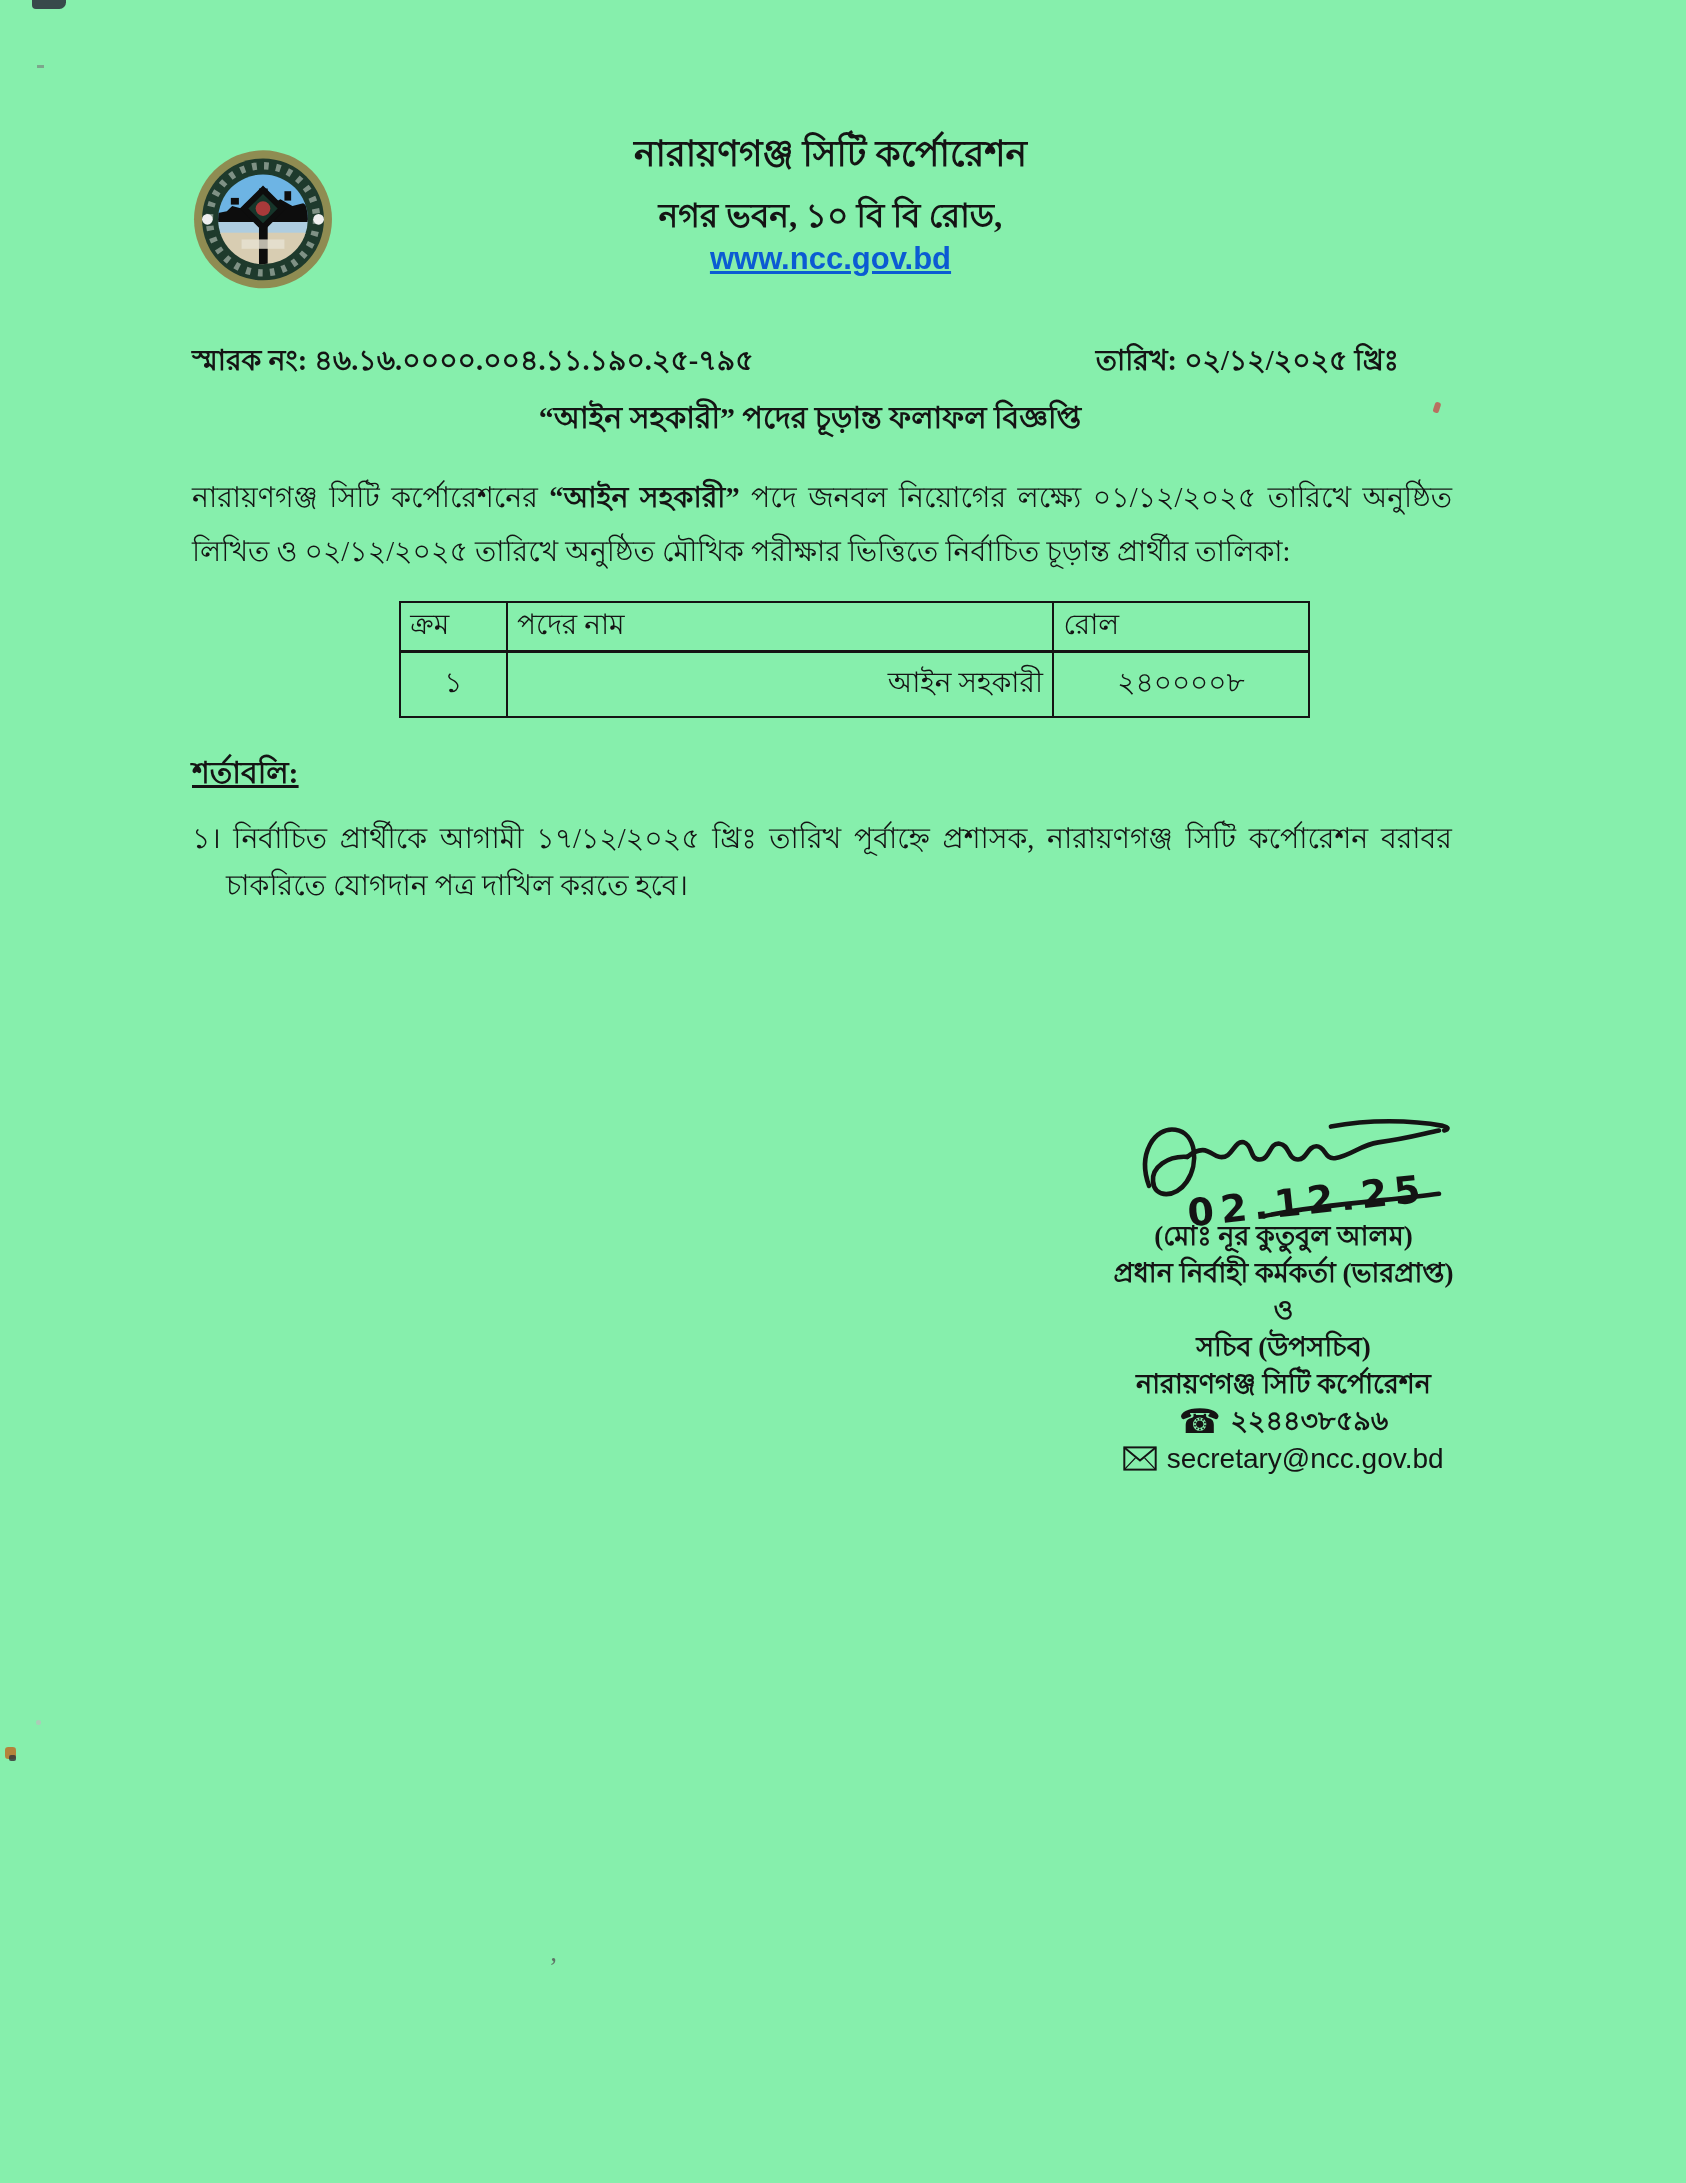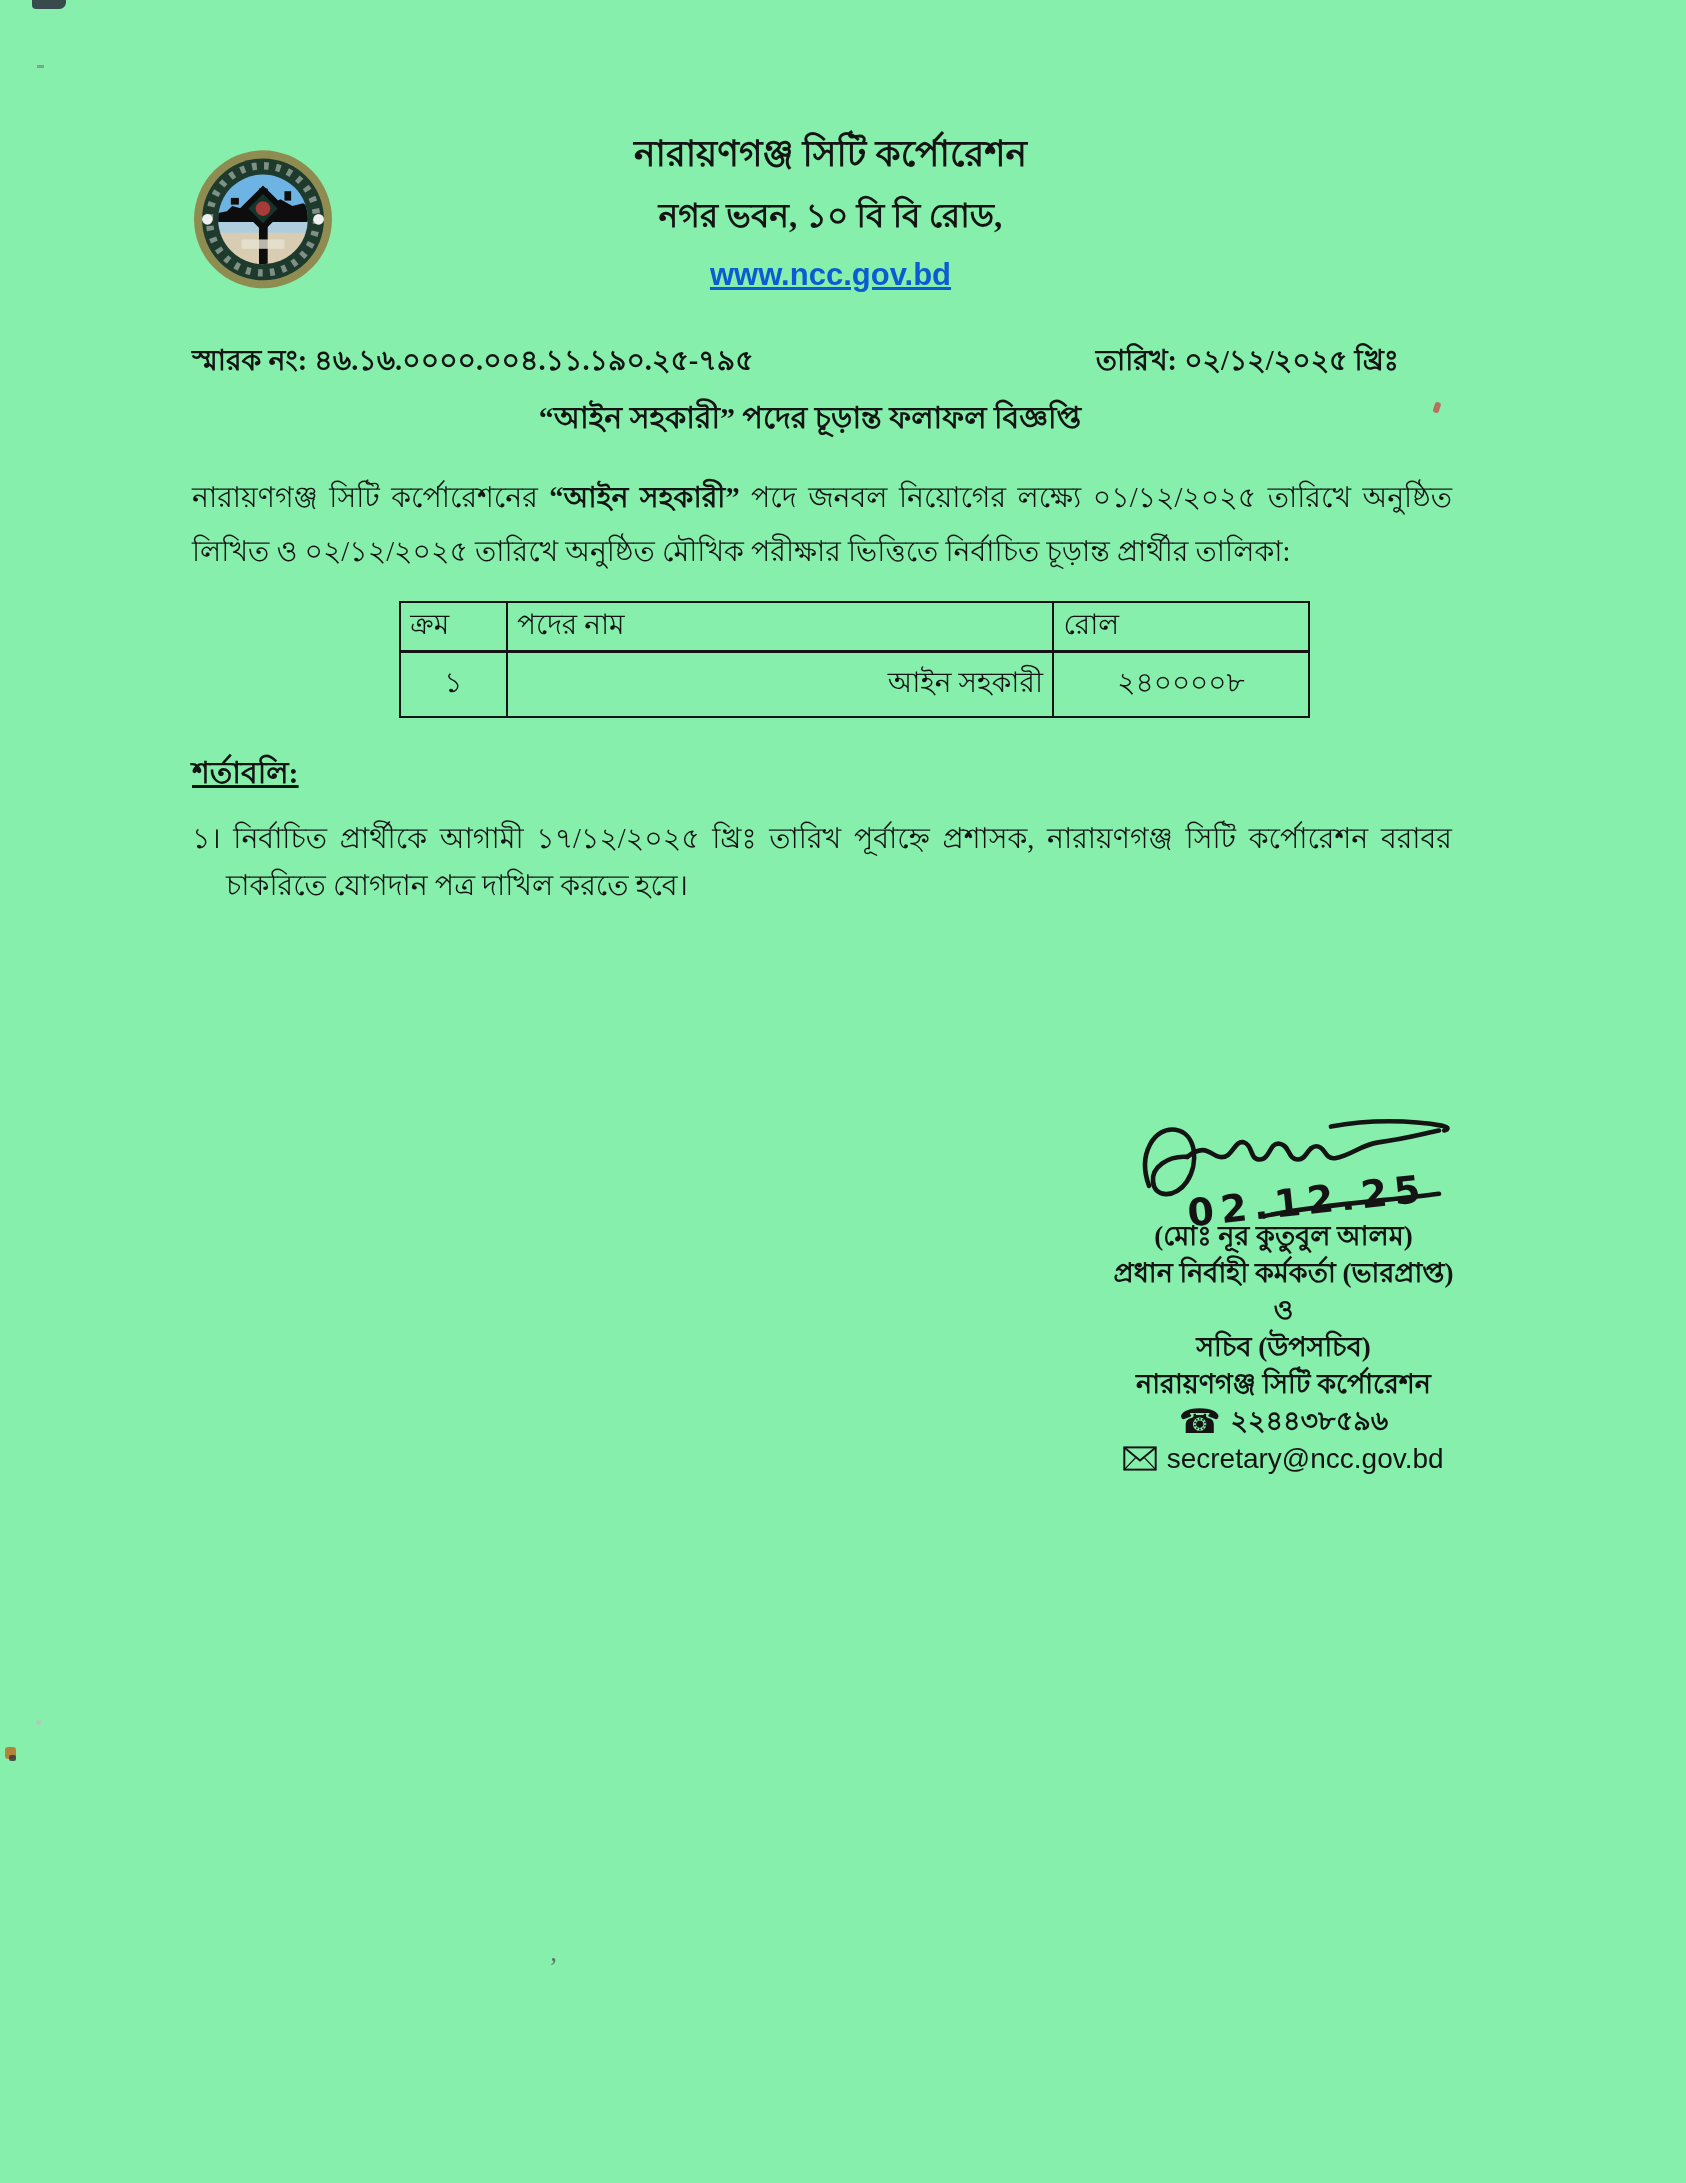--- a/index.html
+++ b/index.html
@@ -9,21 +9,21 @@
     background:#86efac;
     font-family:"Liberation Serif","DejaVu Serif",serif;
     color:#141414;
     overflow:hidden;
   }
   
   .logo{position:absolute;left:192px;top:147px;width:142px;height:144px;}
   .header-text{position:absolute;left:351px;top:132px;width:959px;text-align:center;}
   .org-name{font-size:36px;font-weight:bold;line-height:44px;}
   .addr{font-size:33px;font-weight:bold;line-height:38px;margin-top:21px;}
-  .website{display:inline-block;margin-top:20px;font-size:31px;font-weight:bold;
+  .website{display:inline-block;margin-top:4px;font-size:31px;font-weight:bold;
     color:#0b5bd3;text-decoration:underline;line-height:40px;
     font-family:"Liberation Sans","DejaVu Sans",sans-serif;}
   
   .memo-row{position:absolute;left:192px;top:339px;width:1207px;
     display:flex;justify-content:space-between;font-size:28.4px;font-weight:bold;}
   
   .notice-title{position:absolute;left:0;top:394px;width:1620px;text-align:center;
     font-size:30px;font-weight:bold;}
   
   .intro{position:absolute;left:192px;top:471px;width:1260px;

